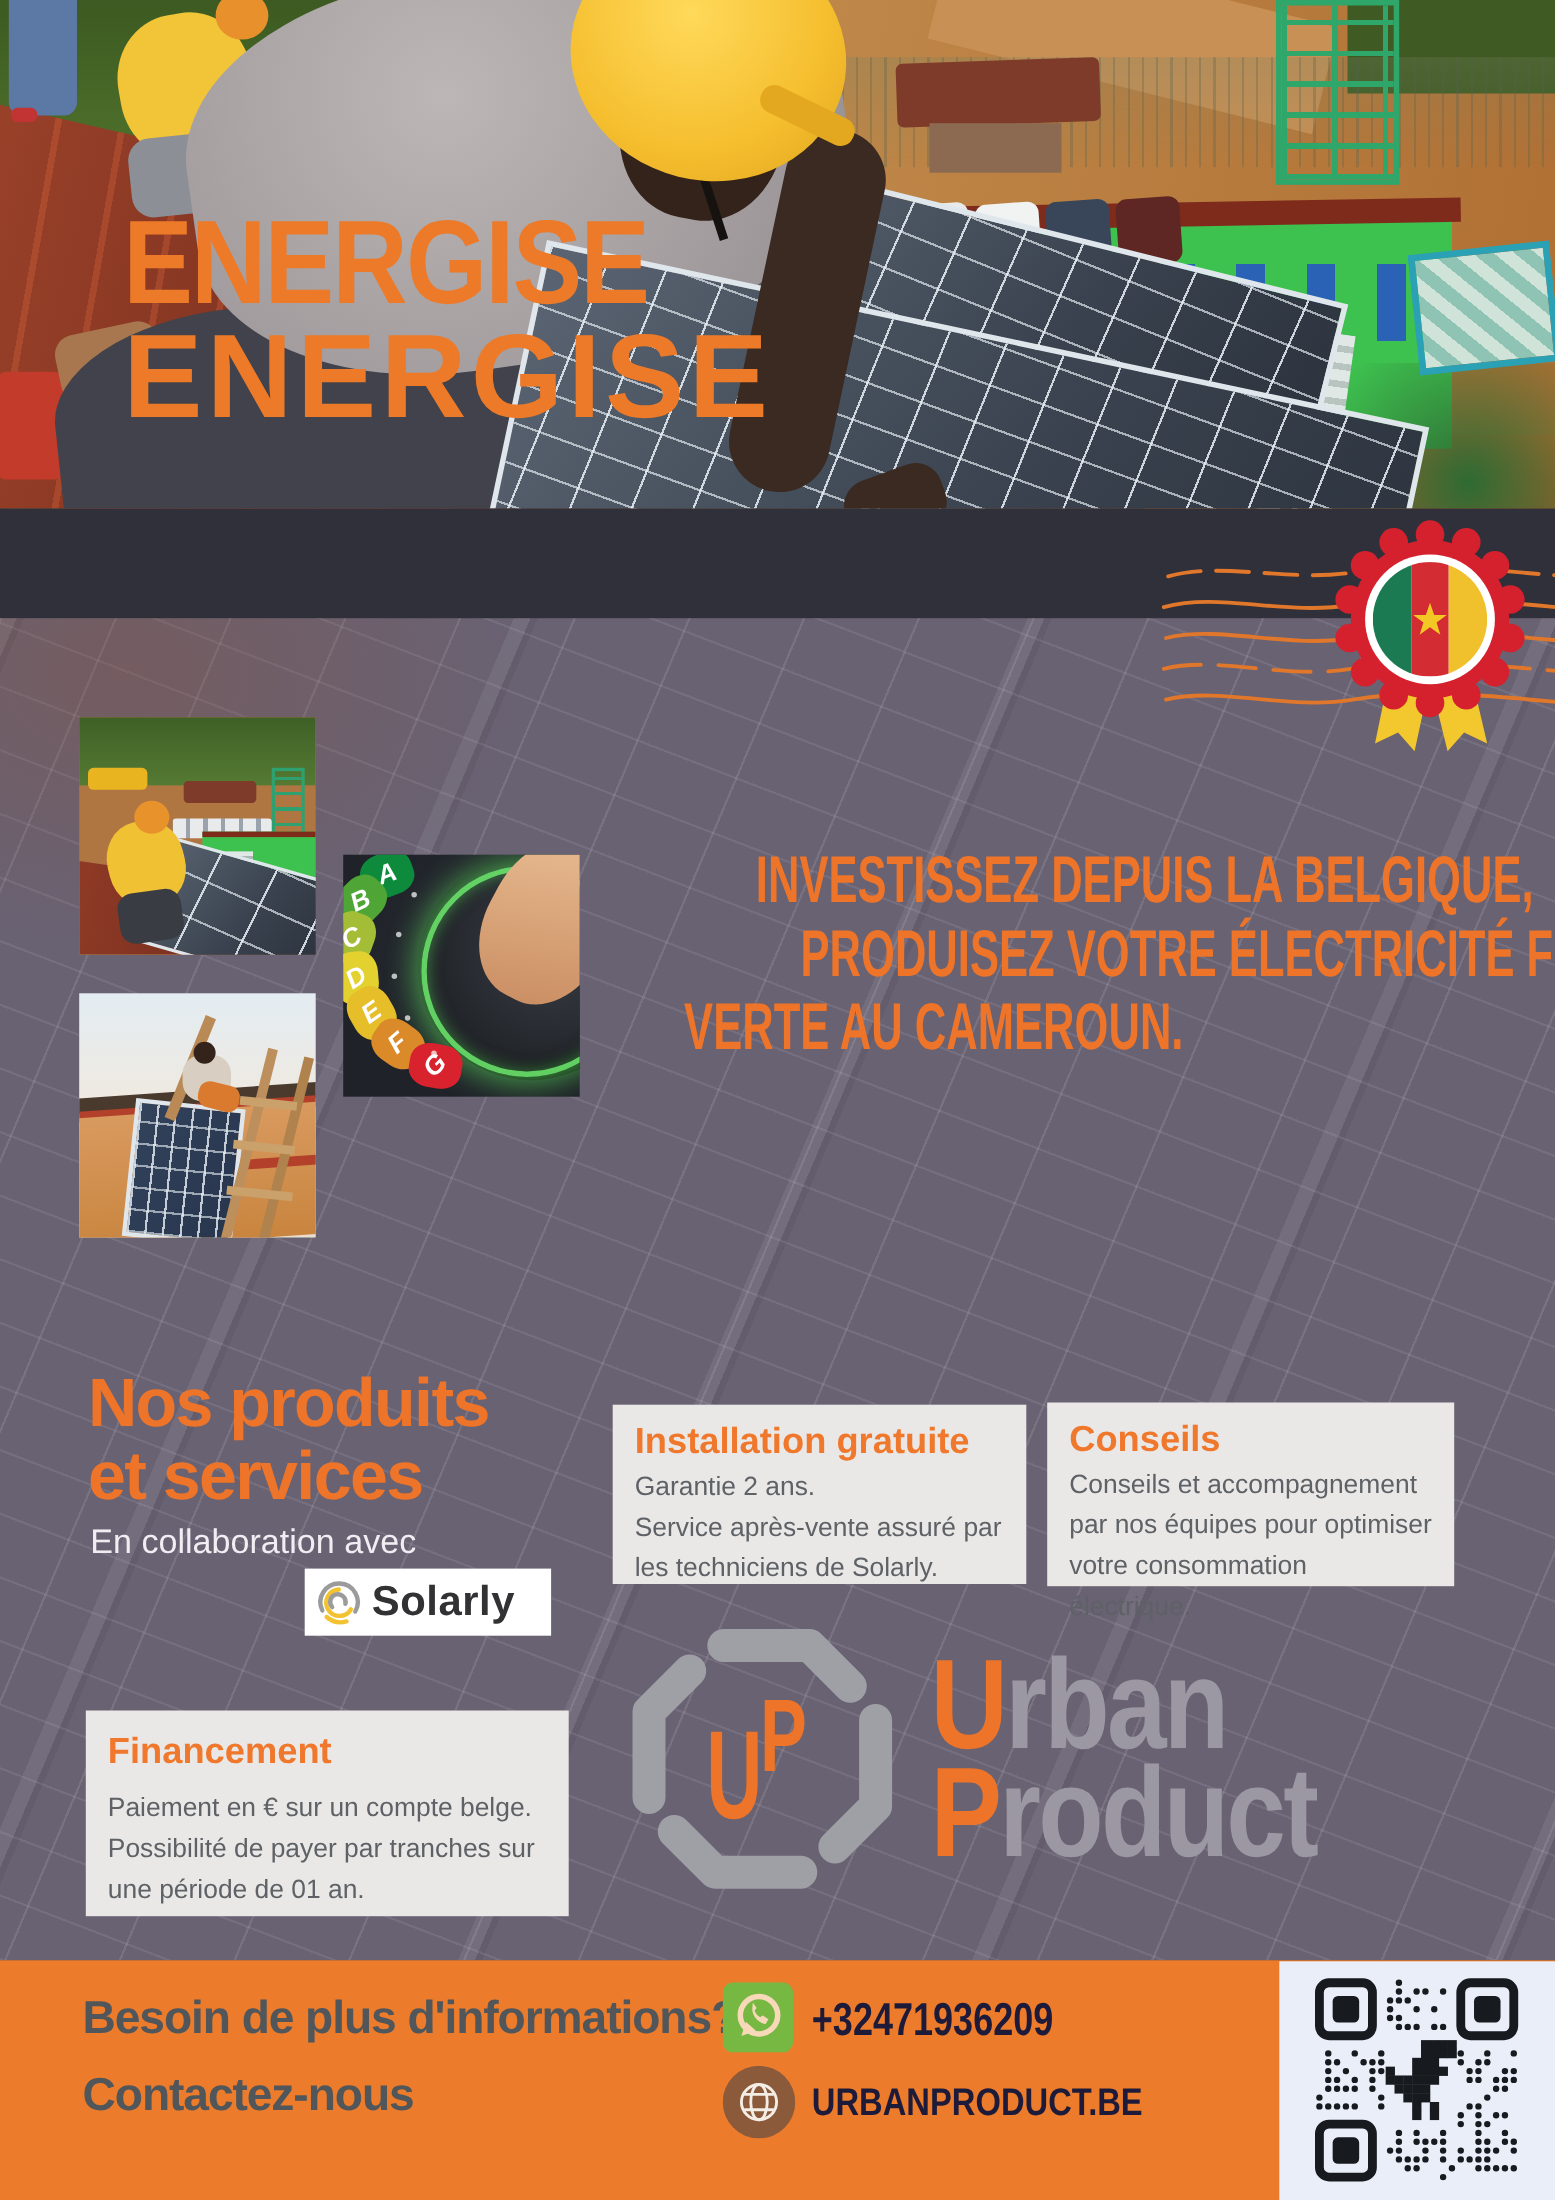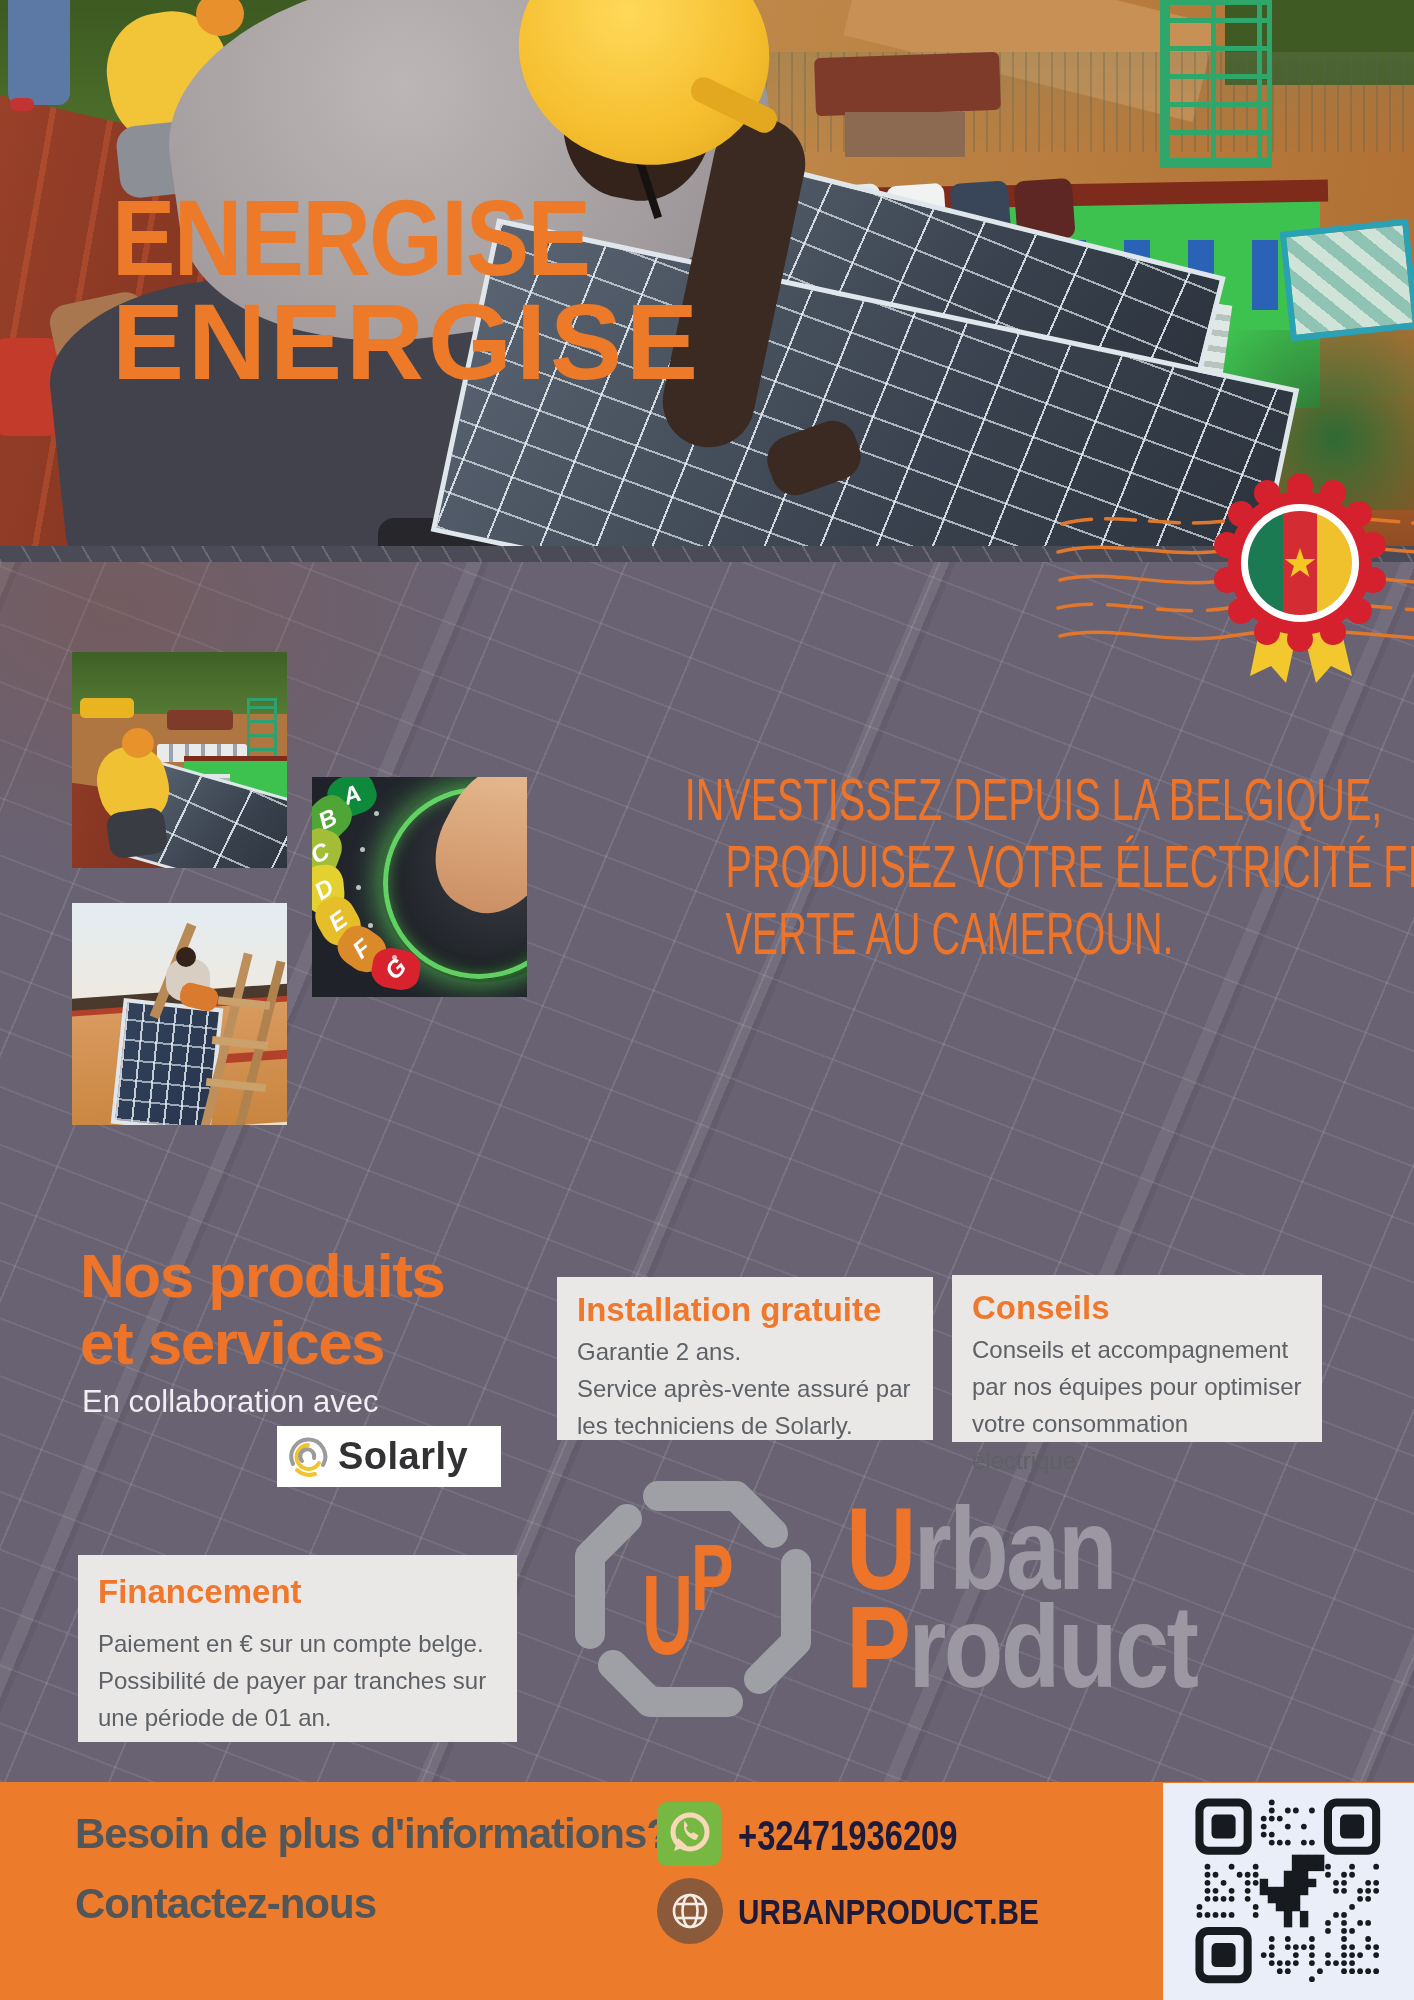--- a/index.html
+++ b/index.html
@@ -3,21 +3,21 @@
 <meta charset="utf-8">
 <style>
   html,body{margin:0;padding:0;background:#30303a;}
   .page{position:relative;width:1414px;height:2000px;overflow:hidden;
         font-family:"Liberation Sans","DejaVu Sans",sans-serif;}
   .d{position:absolute;}
   .cond{display:inline-block;transform-origin:left center;}
   .condc{display:inline-block;transform-origin:center;}
 
   
-  #hero{position:absolute;left:0;top:0;width:1414px;height:562px;overflow:hidden;
+  #hero{position:absolute;left:0;top:0;width:1414px;height:462px;overflow:hidden;
         background:linear-gradient(100deg,#b5793f 0%,#c08a4b 45%,#b06f33 100%);}
   .grid-panel{background-image:
       repeating-linear-gradient(100deg,rgba(233,240,246,.85) 0 2px,rgba(0,0,0,0) 2px 52px),
       repeating-linear-gradient(8deg,rgba(233,240,246,.65) 0 2px,rgba(0,0,0,0) 2px 36px),
       linear-gradient(115deg,#5a6472,#39424e 55%,#2a313b);
       border:5px solid #dfe7ec;}
   #hero-title{position:absolute;left:112px;top:186px;z-index:10;color:#ED7A28;
       font-weight:800;font-size:108px;line-height:104px;margin:0;}
   #hero-title .l1{display:inline-block;transform:scaleX(.88);transform-origin:left;letter-spacing:-2px;}
   #hero-title .l2{display:inline-block;letter-spacing:4px;}
@@ -26,22 +26,22 @@
   #main-bg{position:absolute;left:0;top:562px;width:1414px;height:1220px;
       background-color:#696273;
       background-image:
         radial-gradient(520px 360px at 8% 4%,rgba(142,78,52,.30),rgba(0,0,0,0) 70%),
         repeating-linear-gradient(113deg,rgba(255,255,255,.10) 0 2px,rgba(0,0,0,0) 2px 96px),
         repeating-linear-gradient(21deg,rgba(255,255,255,.08) 0 2px,rgba(0,0,0,0) 2px 54px),
         repeating-linear-gradient(113deg,rgba(255,255,255,.07) 0 14px,rgba(0,0,0,.06) 14px 20px,rgba(0,0,0,0) 20px 430px);}
 
   .photo{position:absolute;overflow:hidden;}
   
-  #slogan{position:absolute;left:505px;top:768px;width:890px;text-align:center;z-index:5;
-      color:#ED7428;font-weight:400;}
+  #slogan{position:absolute;left:505px;top:768px;width:890px;z-index:5;
+      color:#ED7428;font-weight:700;}
   #slogan .line{height:67px;font-size:60px;line-height:64px;white-space:nowrap;}
   #slogan .condc{transform:scaleX(.66);}
 
   
   #prod-head{position:absolute;left:80px;top:1242px;color:#ED7428;font-weight:800;
       font-size:62px;line-height:67px;letter-spacing:-1.5px;margin:0;z-index:5;}
   #collab{position:absolute;left:82px;top:1384px;color:#F0EEF3;font-size:31px;z-index:5;}
 
   
   #solarly{position:absolute;left:277px;top:1426px;width:224px;height:61px;background:#fff;

